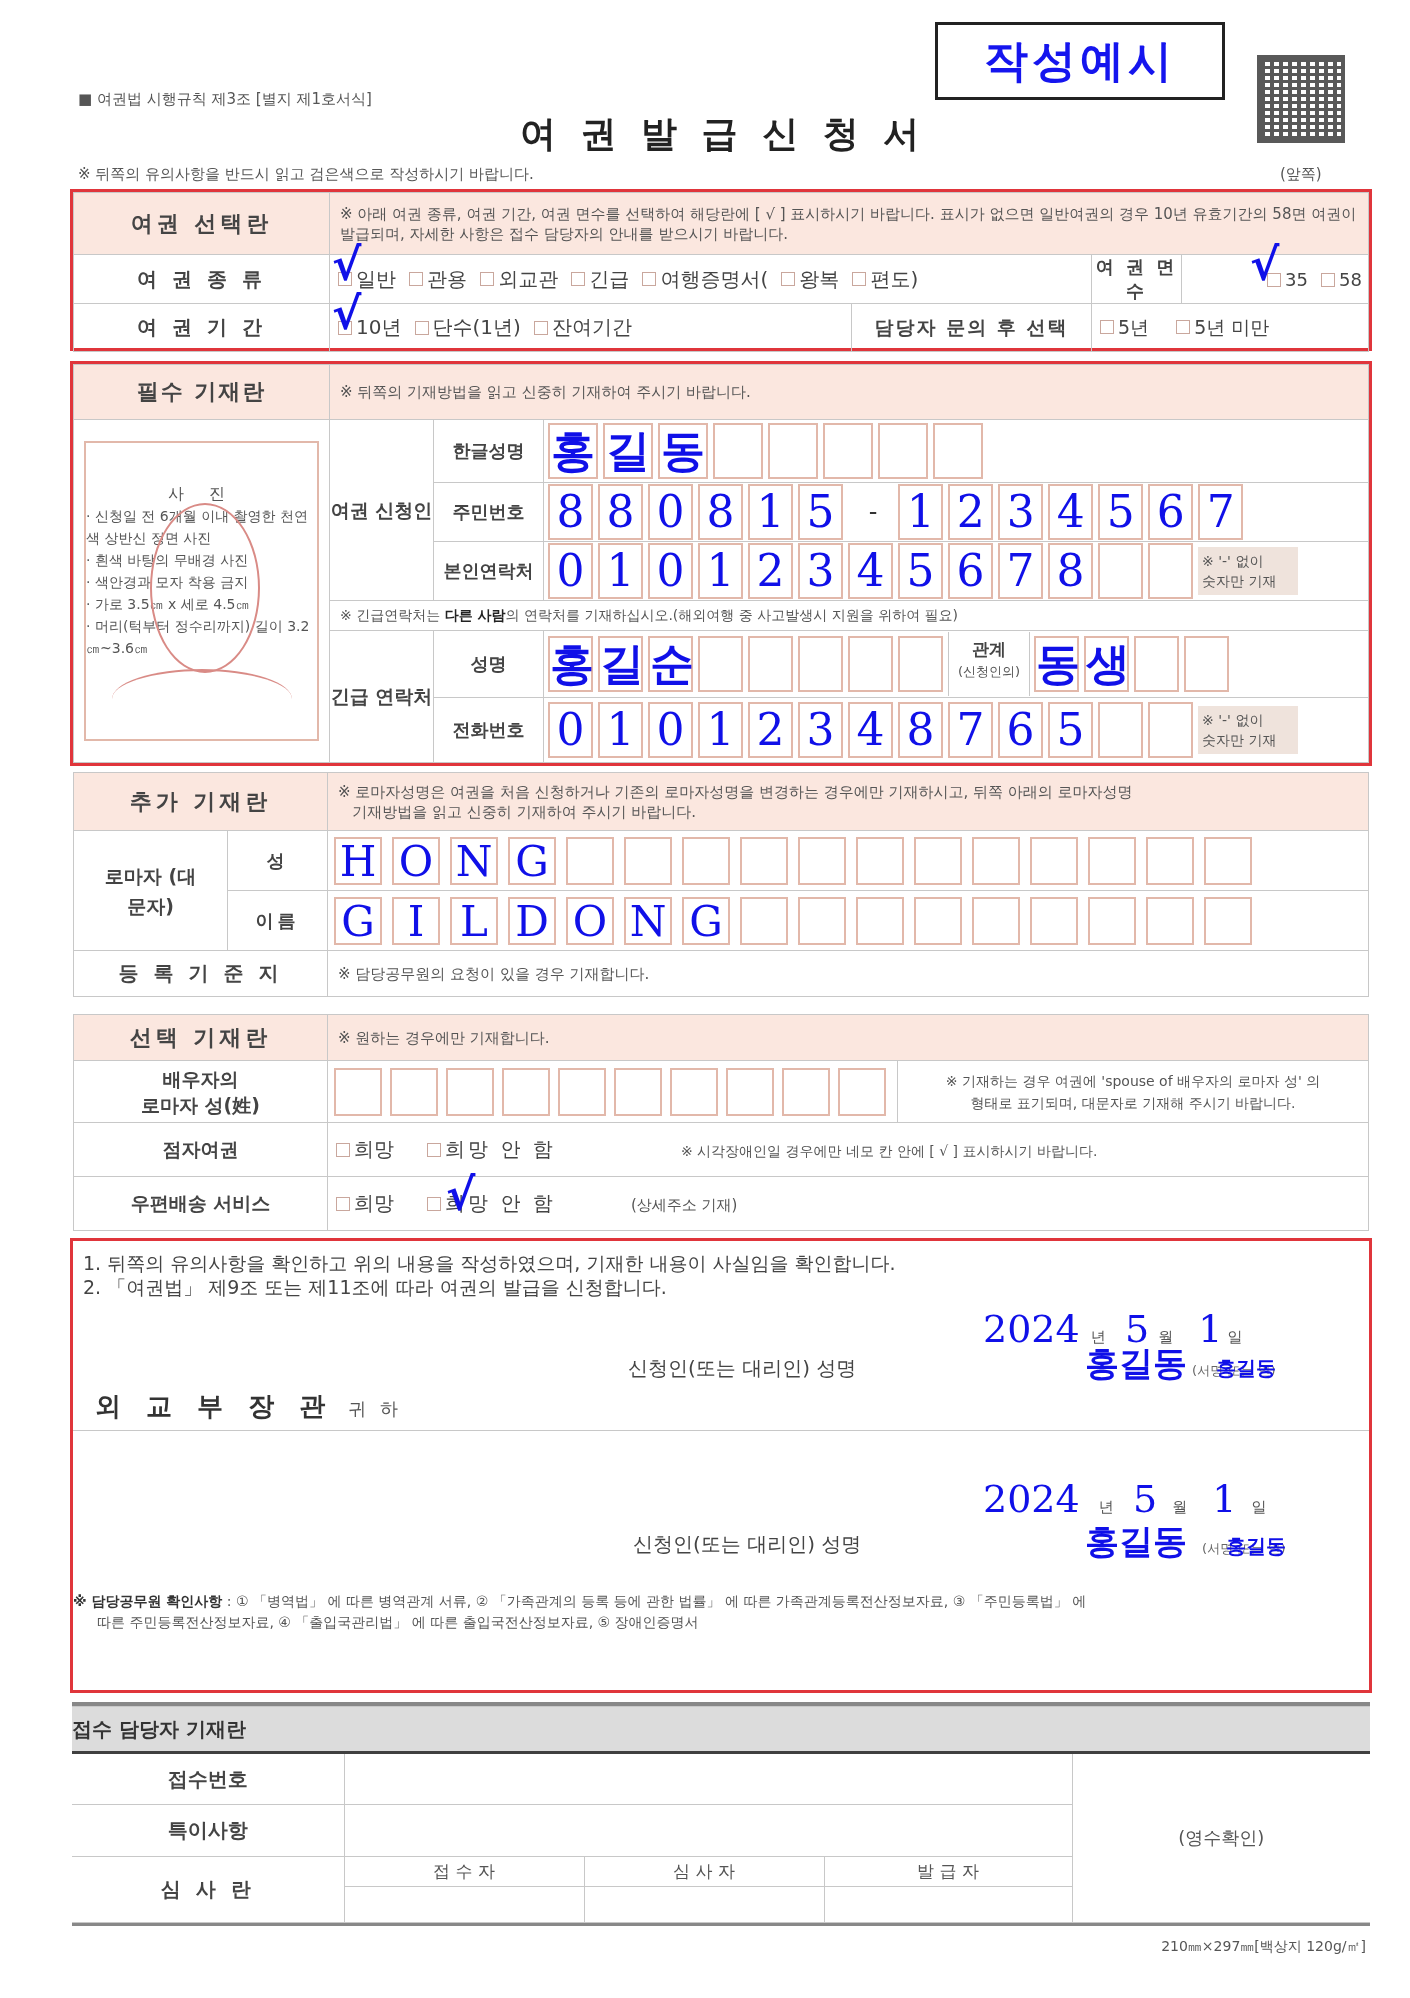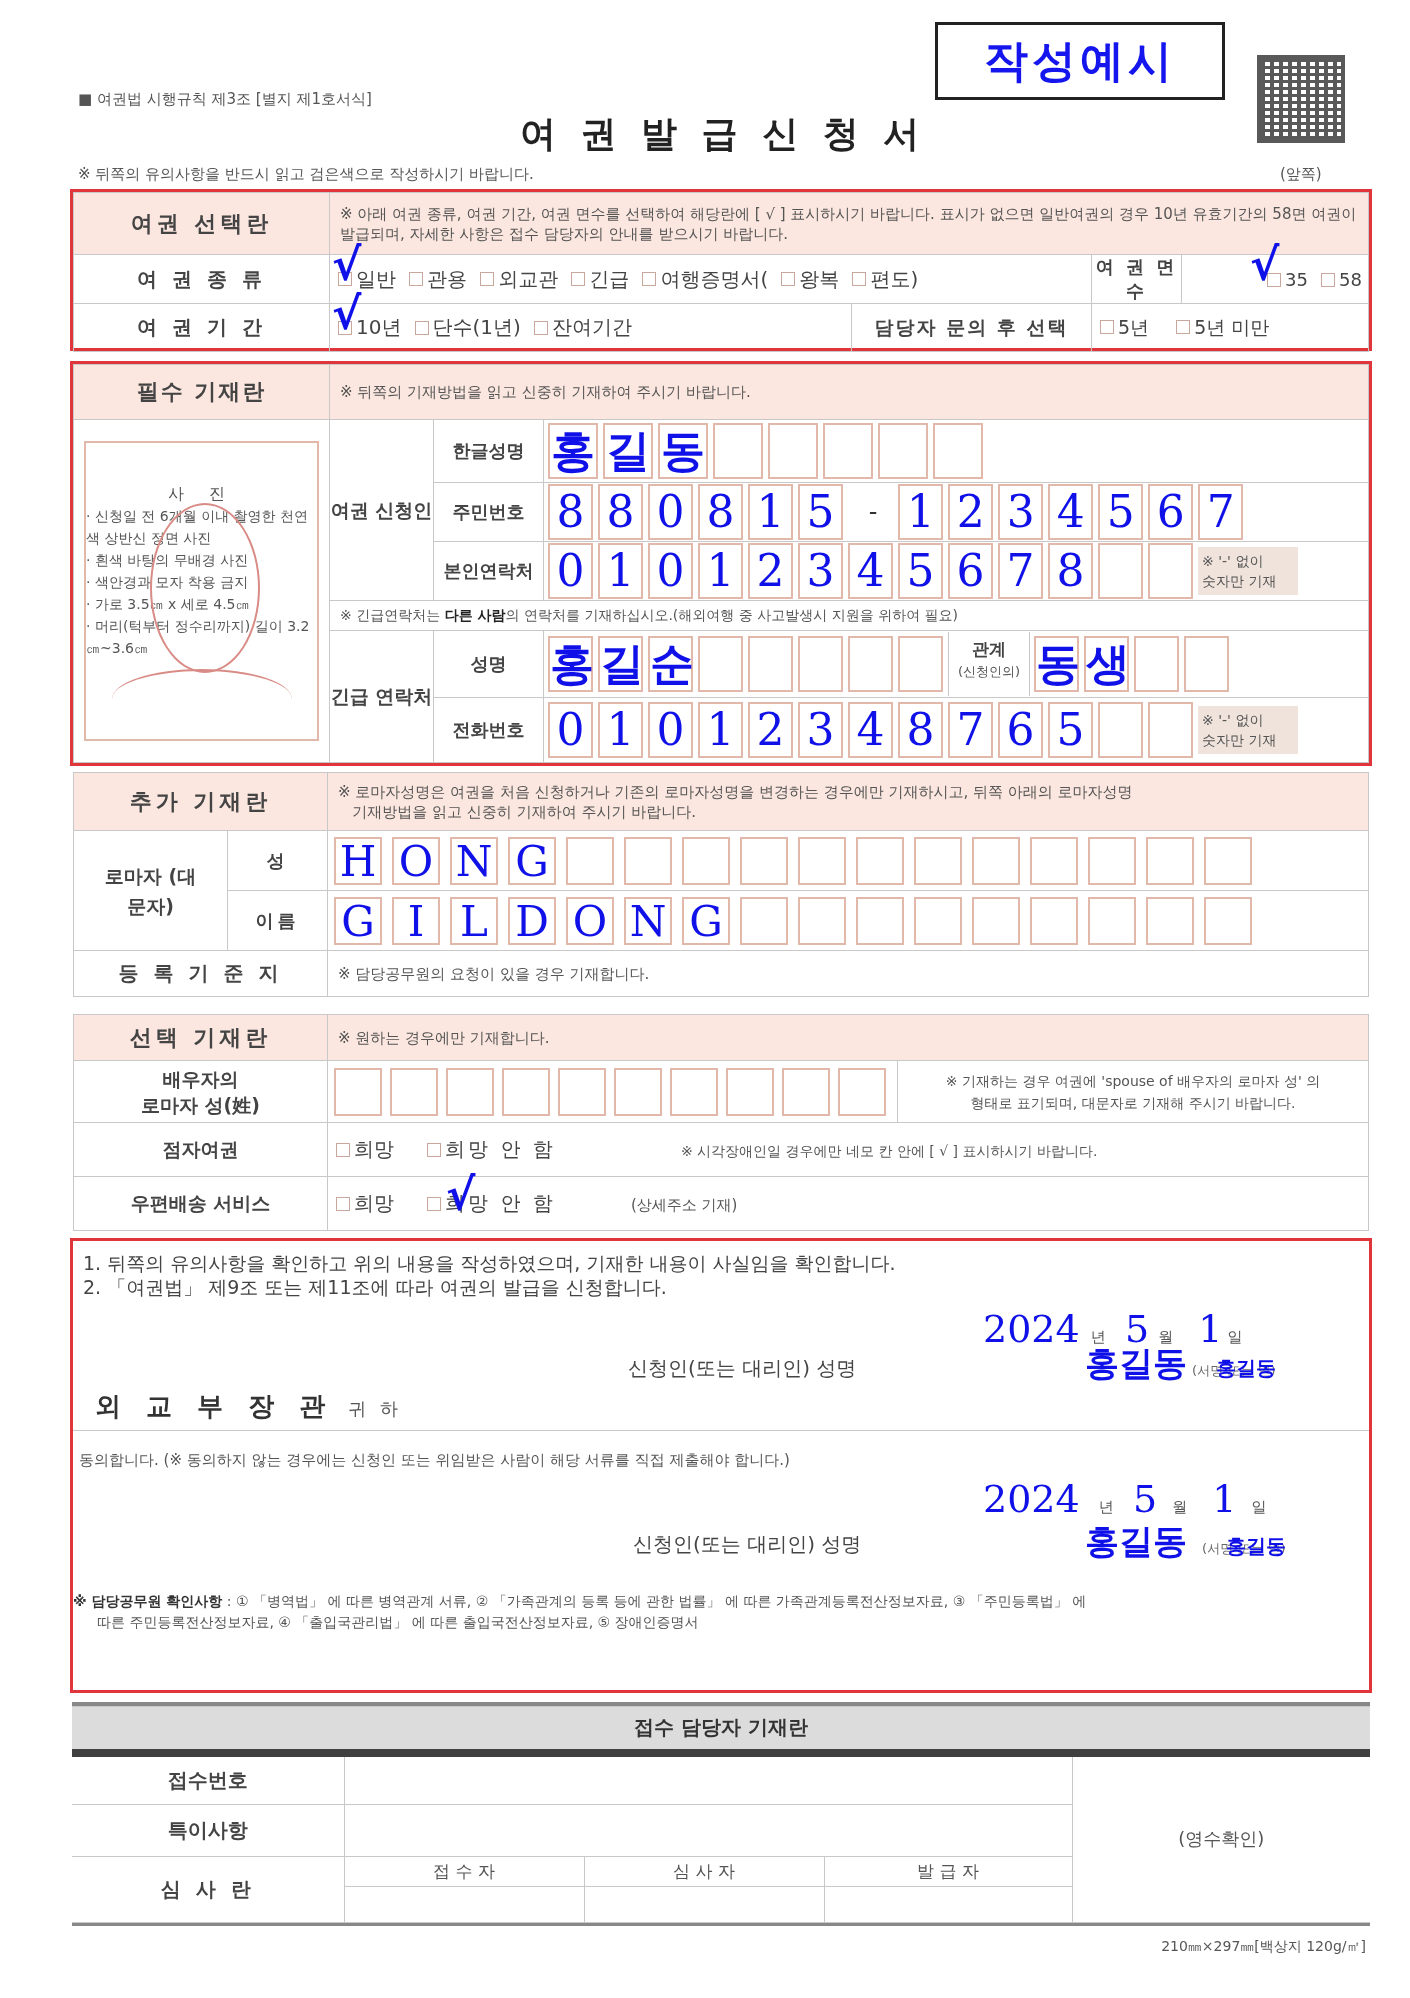--- a/index.html
+++ b/index.html
@@ -251,21 +251,20 @@
       <span class="blue hangul" style="font-size:34px;">홍길동</span>
       <span style="font-size:13px;color:#666;position:relative;"><span>(서명 또는 인)</span><span class="abs blue hangul" style="left:24px;top:-8px;font-size:20px;">홍길동</span></span>
     </div>
     <div class="abs" style="left:22px;top:148px;">
       <span style="font-size:26px;font-weight:bold;color:#333;letter-spacing:8px;">외 교 부 장 관</span>
       <span style="font-size:18px;color:#555;letter-spacing:4px;margin-left:10px;">귀 하</span>
     </div>
   </div>
   <div style="position:relative;height:215px;">
     <div class="abs" style="left:6px;top:18px;font-size:15px;color:#555;line-height:22px;">
-      <div>동의합니다. (※ 동의하지 않는 경우에는 신청인 또는 위임받은 사람이 해당 서류를 직접 제출해야 합니다.)</div>
     </div>
     <div class="abs" style="left:910px;top:46px;white-space:nowrap;">
       <span class="blue serif" style="font-size:38px;">2024</span>
       <span style="font-size:15px;color:#555;margin:0 14px 0 14px;">년</span>
       <span class="blue serif" style="font-size:38px;">5</span>
       <span style="font-size:15px;color:#555;margin:0 20px 0 10px;">월</span>
       <span class="blue serif" style="font-size:38px;">1</span>
       <span style="font-size:15px;color:#555;margin-left:10px;">일</span>
     </div>
     <div class="abs" style="left:560px;top:100px;font-size:20px;color:#444;">신청인(또는 대리인) 성명</div>
@@ -284,21 +283,21 @@
   <table class="grid" style="height:100%;">
     <colgroup>
         <col style="width:272px">
         <col style="width:240px">
         <col style="width:240px">
         <col style="width:248px">
         <col>
       </colgroup>
     <tbody>
         <tr style="height:46px;background:#dcdcdc;">
-      <td colspan="5" style="text-align:center;font-size:20px;font-weight:bold;color:#333;border-left:none;border-right:none;border-bottom:8px solid #404040;">접수 담당자 기재란</td>
+      <td colspan="5" style="text-align:left;font-size:20px;font-weight:bold;color:#333;border-left:none;border-right:none;border-bottom:3px solid #404040;">접수 담당자 기재란</td>
     </tr>
     <tr style="height:52px">
       <td class="lbl" style="font-size:20px;letter-spacing:0;border-left:none;">접수번호</td>
       <td colspan="3"></td>
       <td rowspan="4" style="text-align:center;font-size:18px;color:#555;border-right:none;">(영수확인)</td>
     </tr>
     <tr style="height:52px">
       <td class="lbl" style="font-size:20px;letter-spacing:0;border-left:none;">특이사항</td>
       <td colspan="3"></td>
     </tr>

